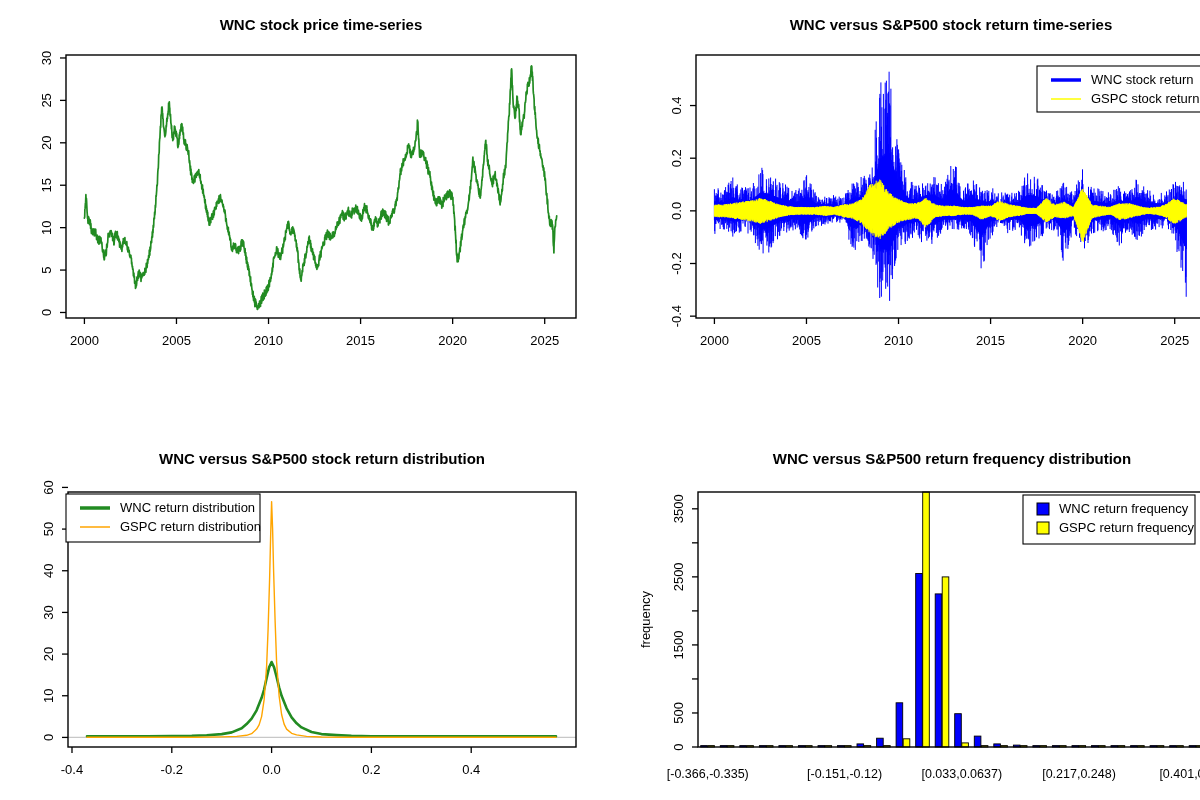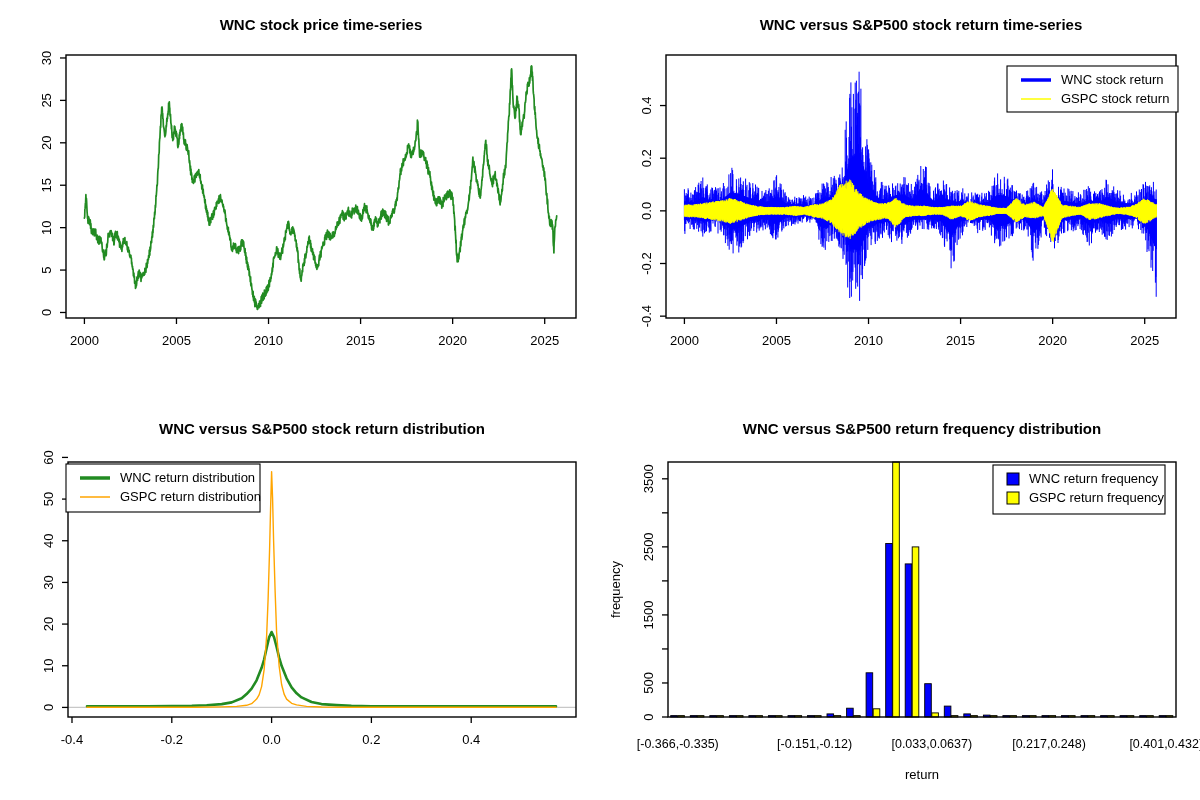--- a/index.html
+++ b/index.html
@@ -1,17 +1,17 @@
 <!DOCTYPE html>
 <html><head>
 <meta charset="utf-8">
 <style>
   html,body{margin:0;padding:0;background:#ffffff;}
   body{width:1200px;height:800px;font-family:"Liberation Sans",sans-serif;}
-  .grid{display:grid;grid-template-columns:600px 600px;grid-template-rows:400px 400px;width:1200px;height:800px;}
+  .grid{display:grid;grid-template-columns:600px 600px;grid-template-rows:400px 400px;width:1200px;height:800px;gap:30px;}
   svg{display:block;background:#ffffff;}
   .title{font:bold 15px "Liberation Sans",sans-serif;fill:#000;text-anchor:middle;}
   .tick{font:13px "Liberation Sans",sans-serif;fill:#000;text-anchor:middle;}
   .tickl{font:13px "Liberation Sans",sans-serif;fill:#000;text-anchor:start;}
   .binlab{font:12.5px "Liberation Sans",sans-serif;fill:#000;text-anchor:middle;}
   .ax{stroke:#000;stroke-width:1.3;}
 </style>
 </head>
 <body>
 

